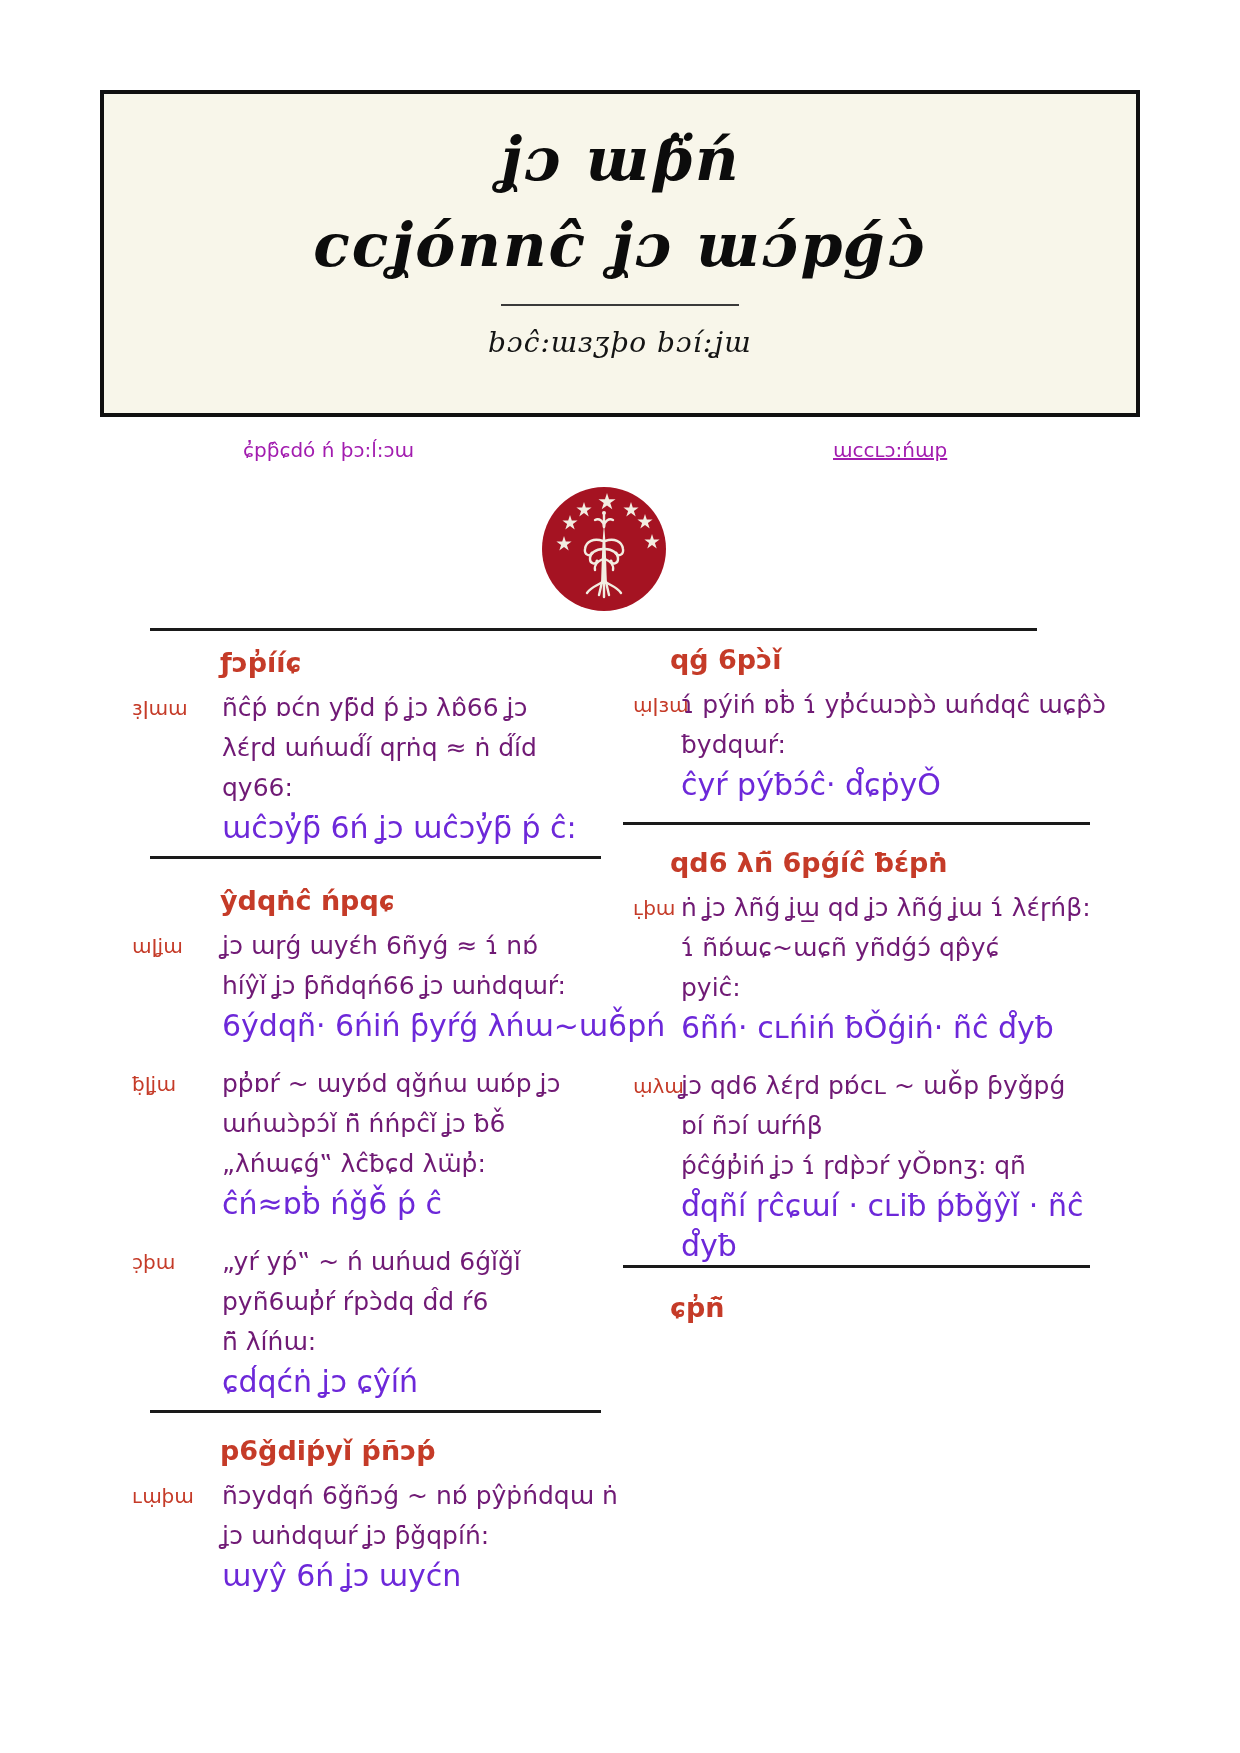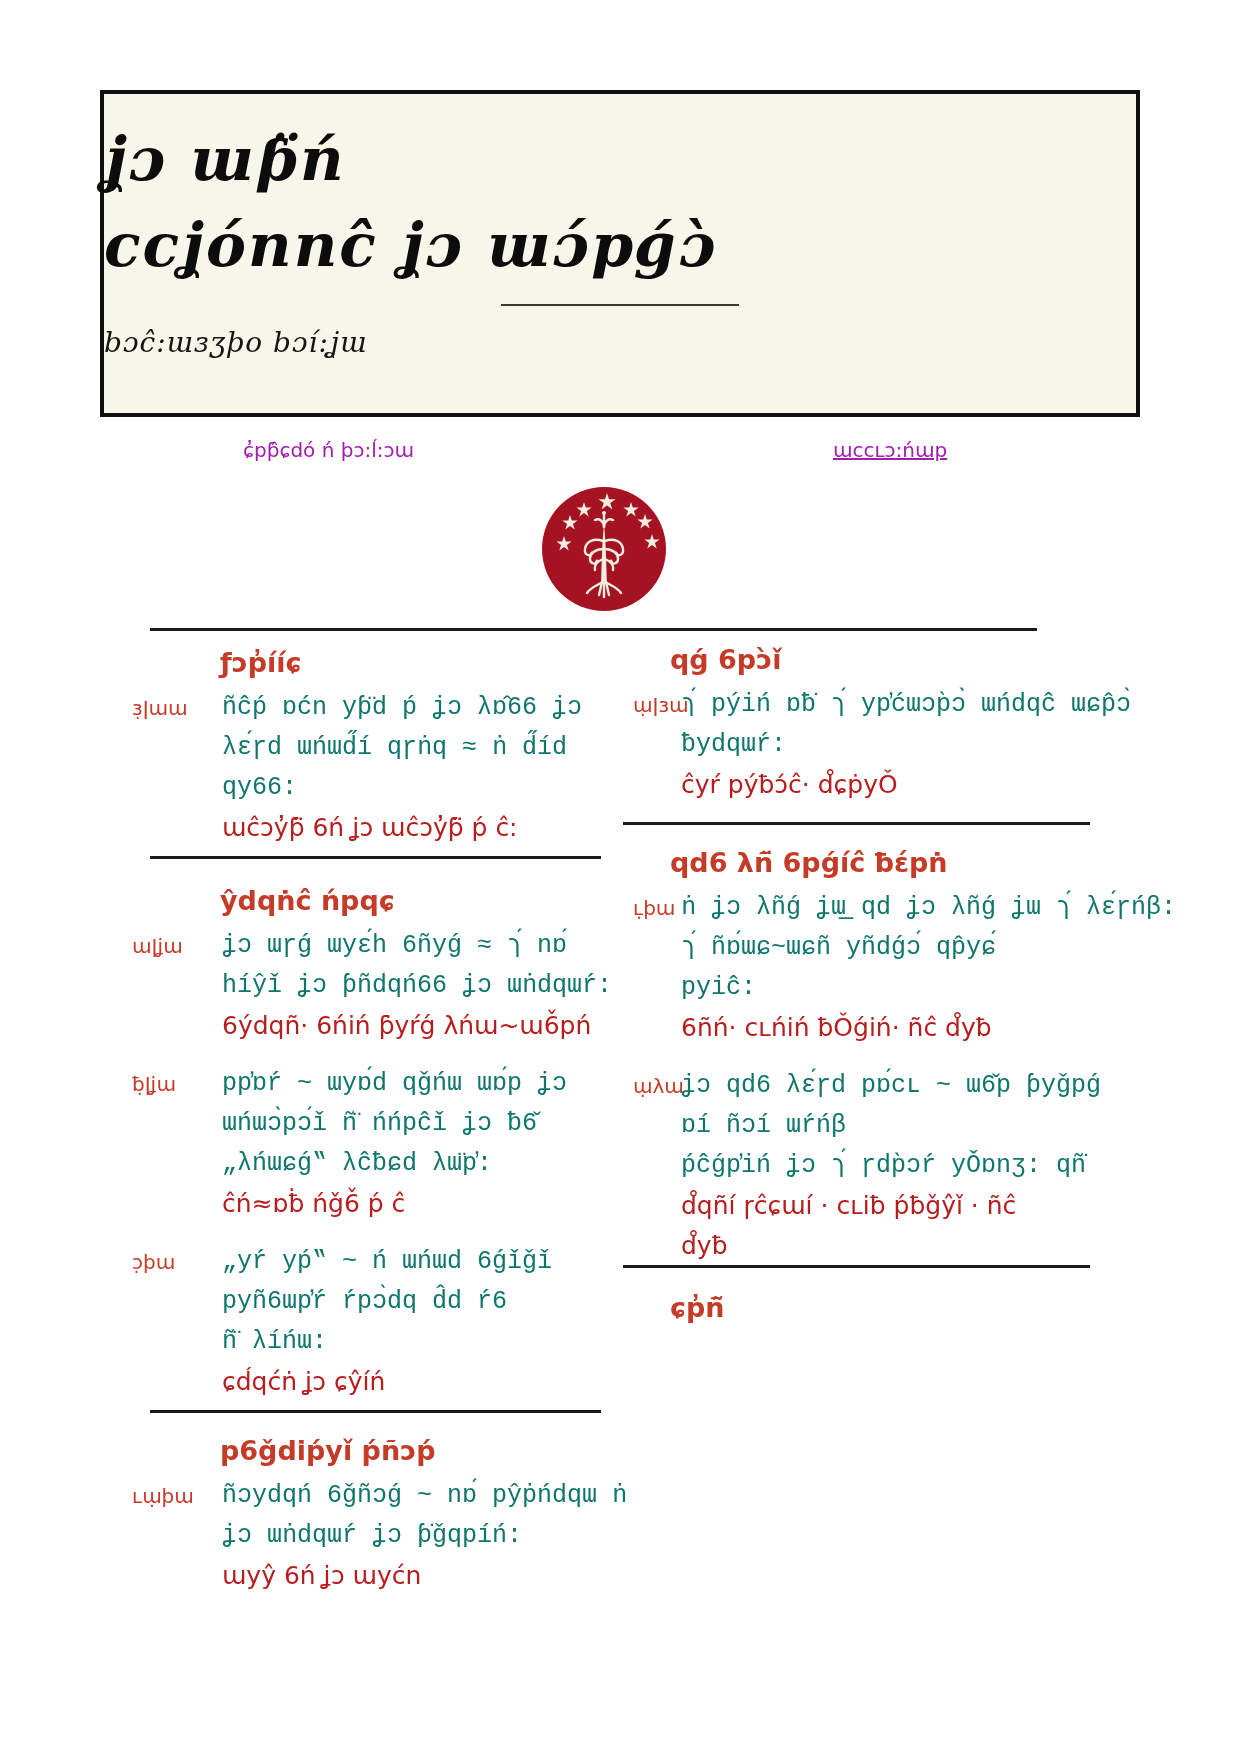--- a/index.html
+++ b/index.html
@@ -1,21 +1,21 @@
 <!DOCTYPE html>
 <html><head>
 <meta charset="utf-8">
 <style>
   html,body{margin:0;padding:0;background:#ffffff;}
   #page{position:relative;width:1240px;height:1753px;background:#ffffff;overflow:hidden;
         font-family:"DejaVu Sans",sans-serif;color:#131313;}
 
   
   #header-box{position:absolute;left:100px;top:90px;width:1032px;height:319px;
-              background:#f8f6ea;border:4px solid #101010;text-align:left;}
+              background:#f8f6ea;border:4px solid #101010;text-align:center;}
   .title-line{font-weight:bold;font-size:60px;line-height:86px;color:#0c0c0c;
               font-family:"DejaVu Serif",serif;font-style:italic;letter-spacing:2px;}
   #title-1{margin-top:22px;}
   #title-underline{width:238px;height:2px;background:#3a3a3a;margin:16px auto 0 auto;}
   .subtitle-line{margin-top:20px;font-size:28px;color:#141414;letter-spacing:1px;
                  font-family:"DejaVu Serif",serif;font-style:italic;}
 
   
   .meta{position:absolute;top:438px;font-size:20px;color:#a21caf;white-space:nowrap;}
   #meta-left{left:243px;}
@@ -32,22 +32,22 @@
   #rule-r1{left:623px;top:822px;width:467px;}
   #rule-r2{left:623px;top:1265px;width:467px;}
 
   
   .section{position:absolute;white-space:nowrap;}
   .sec-heading{font-weight:bold;font-size:27px;line-height:30px;color:#c53b28;
                margin-bottom:10px;}
   .entry{display:flex;align-items:flex-start;margin-bottom:18px;}
   .time{font-size:20px;line-height:40px;color:#c53b28;flex:0 0 auto;}
   .lines{flex:1 1 auto;}
-  .body-line{font-size:25px;line-height:40px;color:#0f766e;font-family:Liberation Mono, monospace;}
-  .note-line{font-size:25px;line-height:40px;color:#b91c1c;}
+  .body-line{font-size:25px;line-height:40px;color:#701a75;}
+  .note-line{font-size:30px;line-height:40px;color:#6d28d9;}
 
   
   .col-left{left:130px;width:470px;}
   .col-left .sec-heading{margin-left:90px;}
   .col-left .time{width:62px;margin-right:28px;padding-left:2px;}
   
   .col-right{left:622px;width:512px;}
   .col-right .sec-heading{margin-left:48px;}
   .col-right .time{width:38px;margin-right:10px;padding-left:11px;}
 

